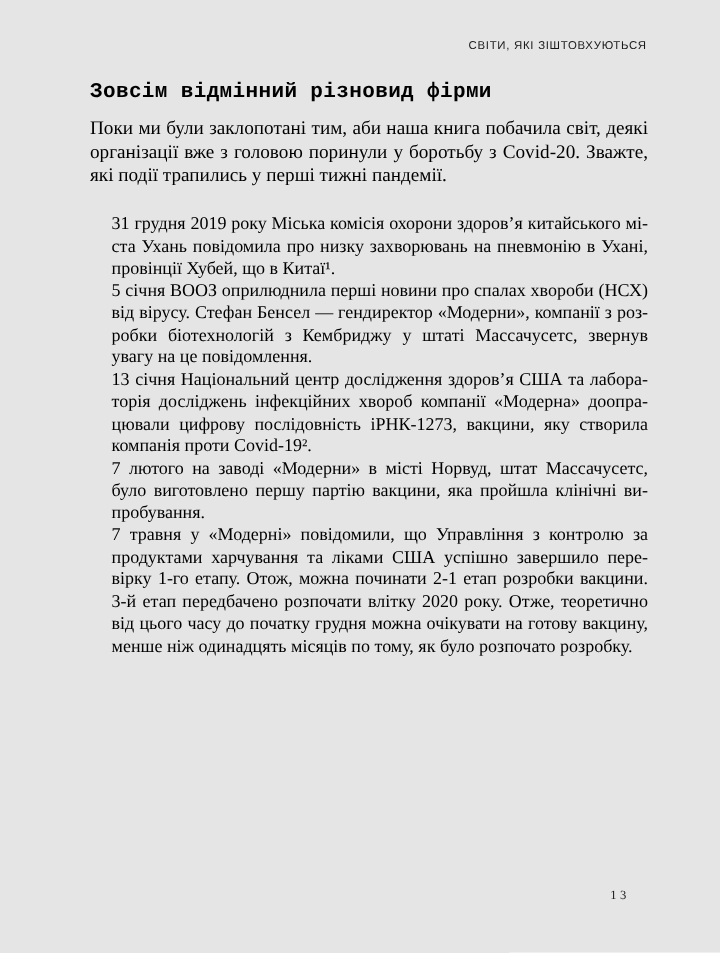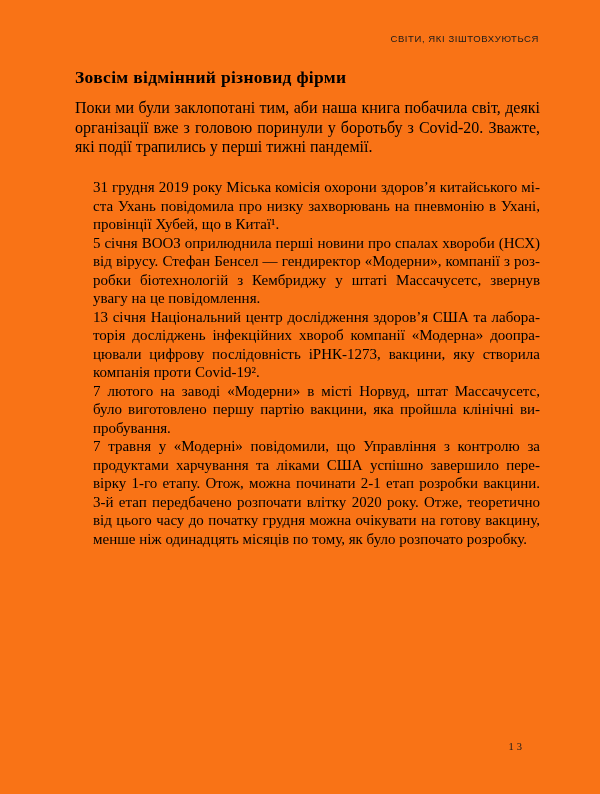--- a/index.html
+++ b/index.html
@@ -4,41 +4,41 @@
 <style>
   html, body {
     margin: 0;
     padding: 0;
     background: #ffffff;
   }
   .page {
     position: relative;
     width: 600px;
     height: 794px;
-    background: #f97316;
+    background: #e5e5e5;
     overflow: hidden;
     color: #000000;
   }
   .running-head {
     position: absolute;
     top: 33px;
     right: 61px;
     font-family: "Liberation Sans", sans-serif;
     font-size: 9.5px;
     font-weight: 500;
     letter-spacing: 0.6px;
     color: #1a1a1a;
     white-space: nowrap;
   }
   .heading {
     position: absolute;
     top: 67px;
     left: 75px;
     margin: 0;
-    font-family: Liberation Serif, serif;
+    font-family: Liberation Mono, monospace;
     font-weight: bold;
     font-size: 17.5px;
     letter-spacing: 0.3px;
     color: #000000;
     white-space: nowrap;
   }
   .intro {
     position: absolute;
     top: 98px;
     left: 75px;

